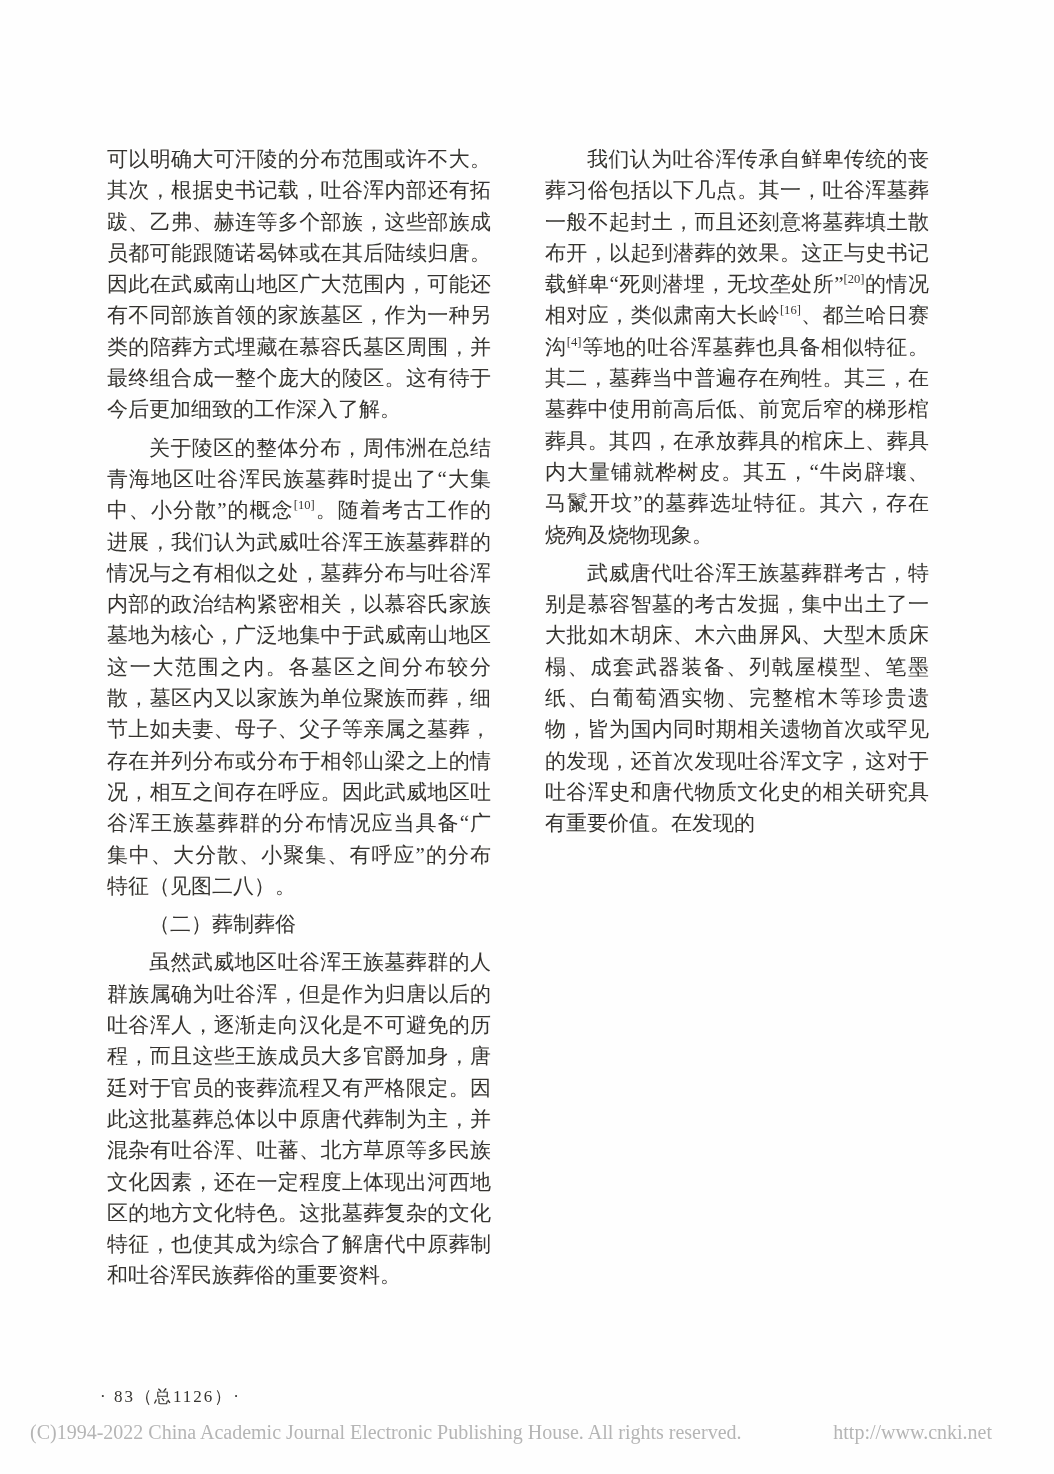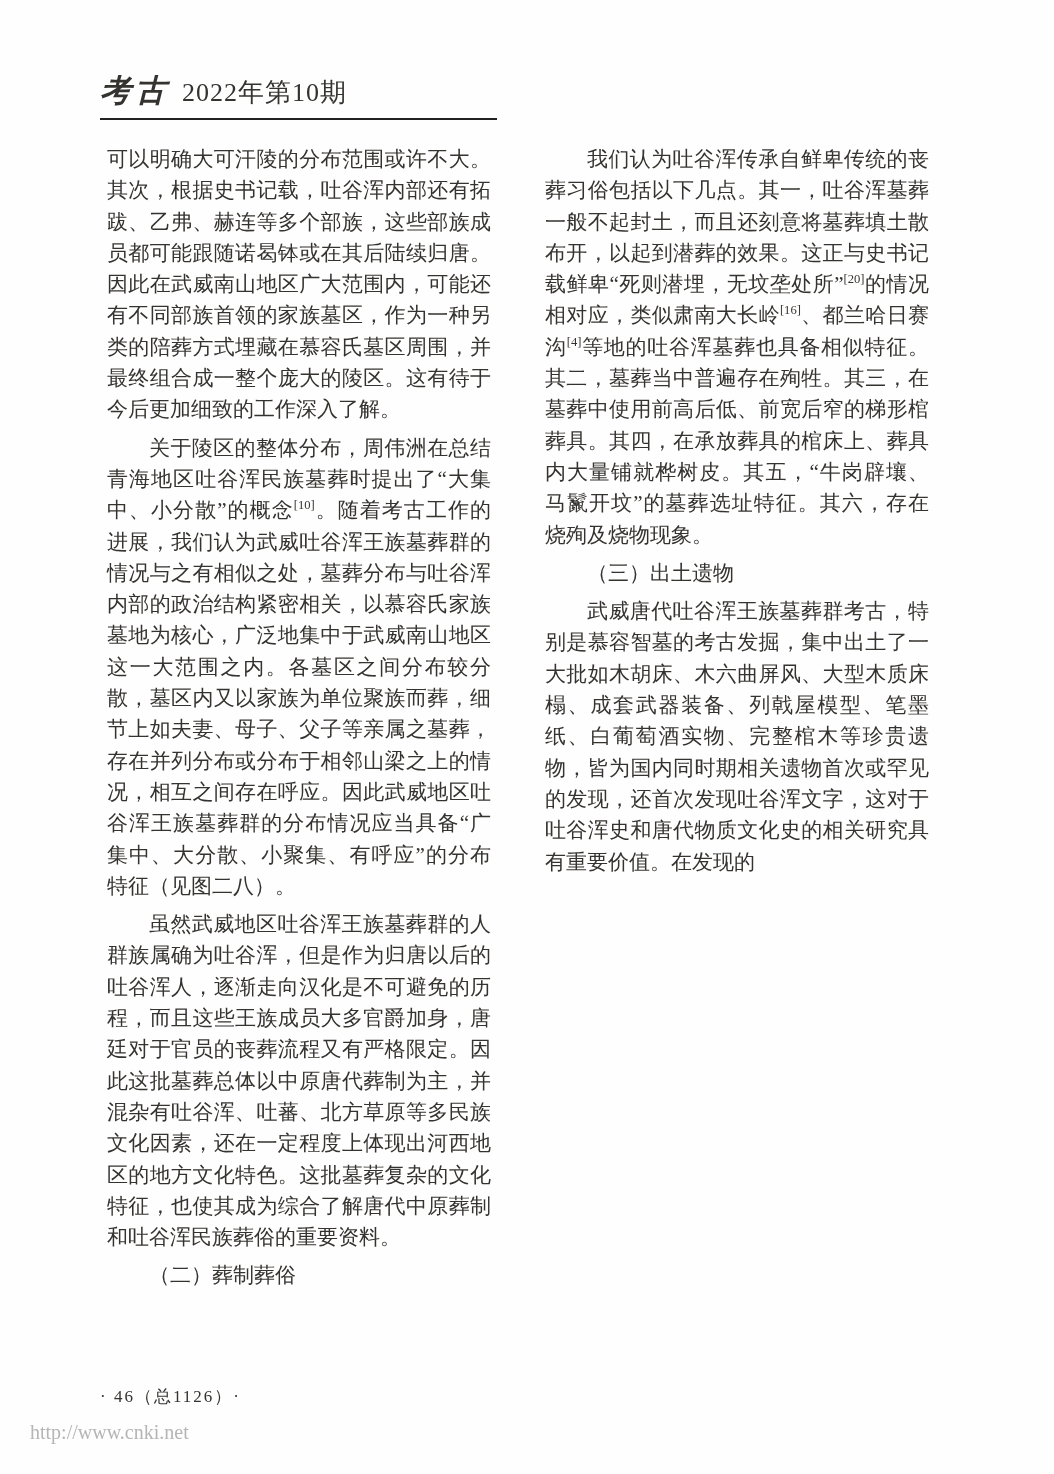--- a/index.html
+++ b/index.html
@@ -62,37 +62,34 @@
     color:#b5b5b5;
     font-size:20px;
     white-space:nowrap;
   }
 </style>
 </head>
 <body>
 
 <div class="page">
 
-  <div class="header">
-    <span class="logo">考古</span><span class="issue">2022年第10期</span>
-  </div>
 
   <div class="columns">
     <div class="col">
         <p class="para">可以明确大可汗陵的分布范围或许不大。其次，根据史书记载，吐谷浑内部还有拓跋、乙弗、赫连等多个部族，这些部族成员都可能跟随诺曷钵或在其后陆续归唐。因此在武威南山地区广大范围内，可能还有不同部族首领的家族墓区，作为一种另类的陪葬方式埋藏在慕容氏墓区周围，并最终组合成一整个庞大的陵区。这有待于今后更加细致的工作深入了解。</p>
         <p class="para indent">关于陵区的整体分布，周伟洲在总结青海地区吐谷浑民族墓葬时提出了“大集中、小分散”的概念<sup>[10]</sup>。随着考古工作的进展，我们认为武威吐谷浑王族墓葬群的情况与之有相似之处，墓葬分布与吐谷浑内部的政治结构紧密相关，以慕容氏家族墓地为核心，广泛地集中于武威南山地区这一大范围之内。各墓区之间分布较分散，墓区内又以家族为单位聚族而葬，细节上如夫妻、母子、父子等亲属之墓葬，存在并列分布或分布于相邻山梁之上的情况，相互之间存在呼应。因此武威地区吐谷浑王族墓葬群的分布情况应当具备“广集中、大分散、小聚集、有呼应”的分布特征（见图二八）。</p>
+        <p class="para indent">（二）葬制葬俗</p>
         <p class="para indent">虽然武威地区吐谷浑王族墓葬群的人群族属确为吐谷浑，但是作为归唐以后的吐谷浑人，逐渐走向汉化是不可避免的历程，而且这些王族成员大多官爵加身，唐廷对于官员的丧葬流程又有严格限定。因此这批墓葬总体以中原唐代葬制为主，并混杂有吐谷浑、吐蕃、北方草原等多民族文化因素，还在一定程度上体现出河西地区的地方文化特色。这批墓葬复杂的文化特征，也使其成为综合了解唐代中原葬制和吐谷浑民族葬俗的重要资料。</p>
-        <p class="para indent">（二）葬制葬俗</p>
       </div>
     <div class="col">
         <p class="para indent">我们认为吐谷浑传承自鲜卑传统的丧葬习俗包括以下几点。其一，吐谷浑墓葬一般不起封土，而且还刻意将墓葬填土散布开，以起到潜葬的效果。这正与史书记载鲜卑“死则潜埋，无坟垄处所”<sup>[20]</sup>的情况相对应，类似肃南大长岭<sup>[16]</sup>、都兰哈日赛沟<sup>[4]</sup>等地的吐谷浑墓葬也具备相似特征。其二，墓葬当中普遍存在殉牲。其三，在墓葬中使用前高后低、前宽后窄的梯形棺葬具。其四，在承放葬具的棺床上、葬具内大量铺就桦树皮。其五，“牛岗辟壤、马鬣开坟”的墓葬选址特征。其六，存在烧殉及烧物现象。</p>
-        <p class="para indent">（三）出土遗物</p>
         <p class="para indent">武威唐代吐谷浑王族墓葬群考古，特别是慕容智墓的考古发掘，集中出土了一大批如木胡床、木六曲屏风、大型木质床榻、成套武器装备、列戟屋模型、笔墨纸、白葡萄酒实物、完整棺木等珍贵遗物，皆为国内同时期相关遗物首次或罕见的发现，还首次发现吐谷浑文字，这对于吐谷浑史和唐代物质文化史的相关研究具有重要价值。在发现的</p>
       </div>
   </div>
 
-  <div class="pagenum">· 46（总1126）·</div>
+  <div class="pagenum">· 83（总1126）·</div>
 
   <div class="copyright">
+    <span>(C)1994-2022 China Academic Journal Electronic Publishing House. All rights reserved.</span>
     <span>http://www.cnki.net</span>
   </div>
 
 </div>
 
 </body></html>

